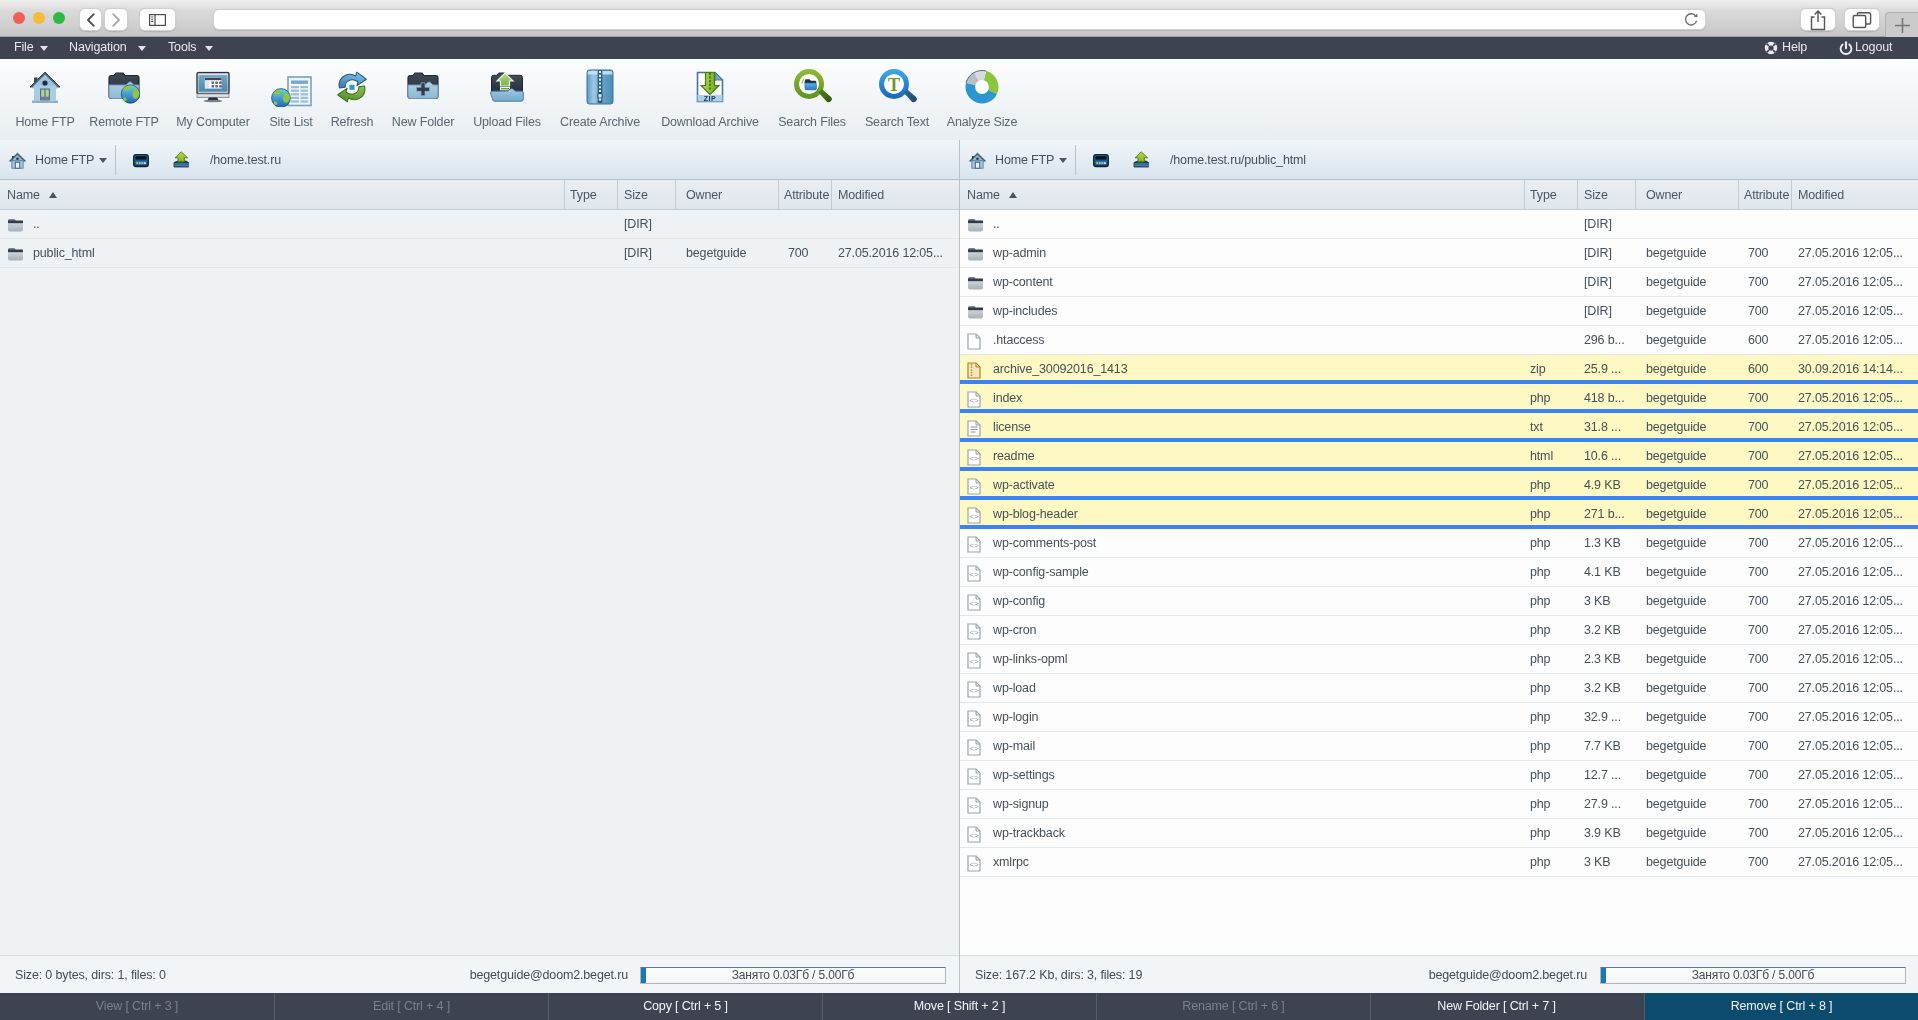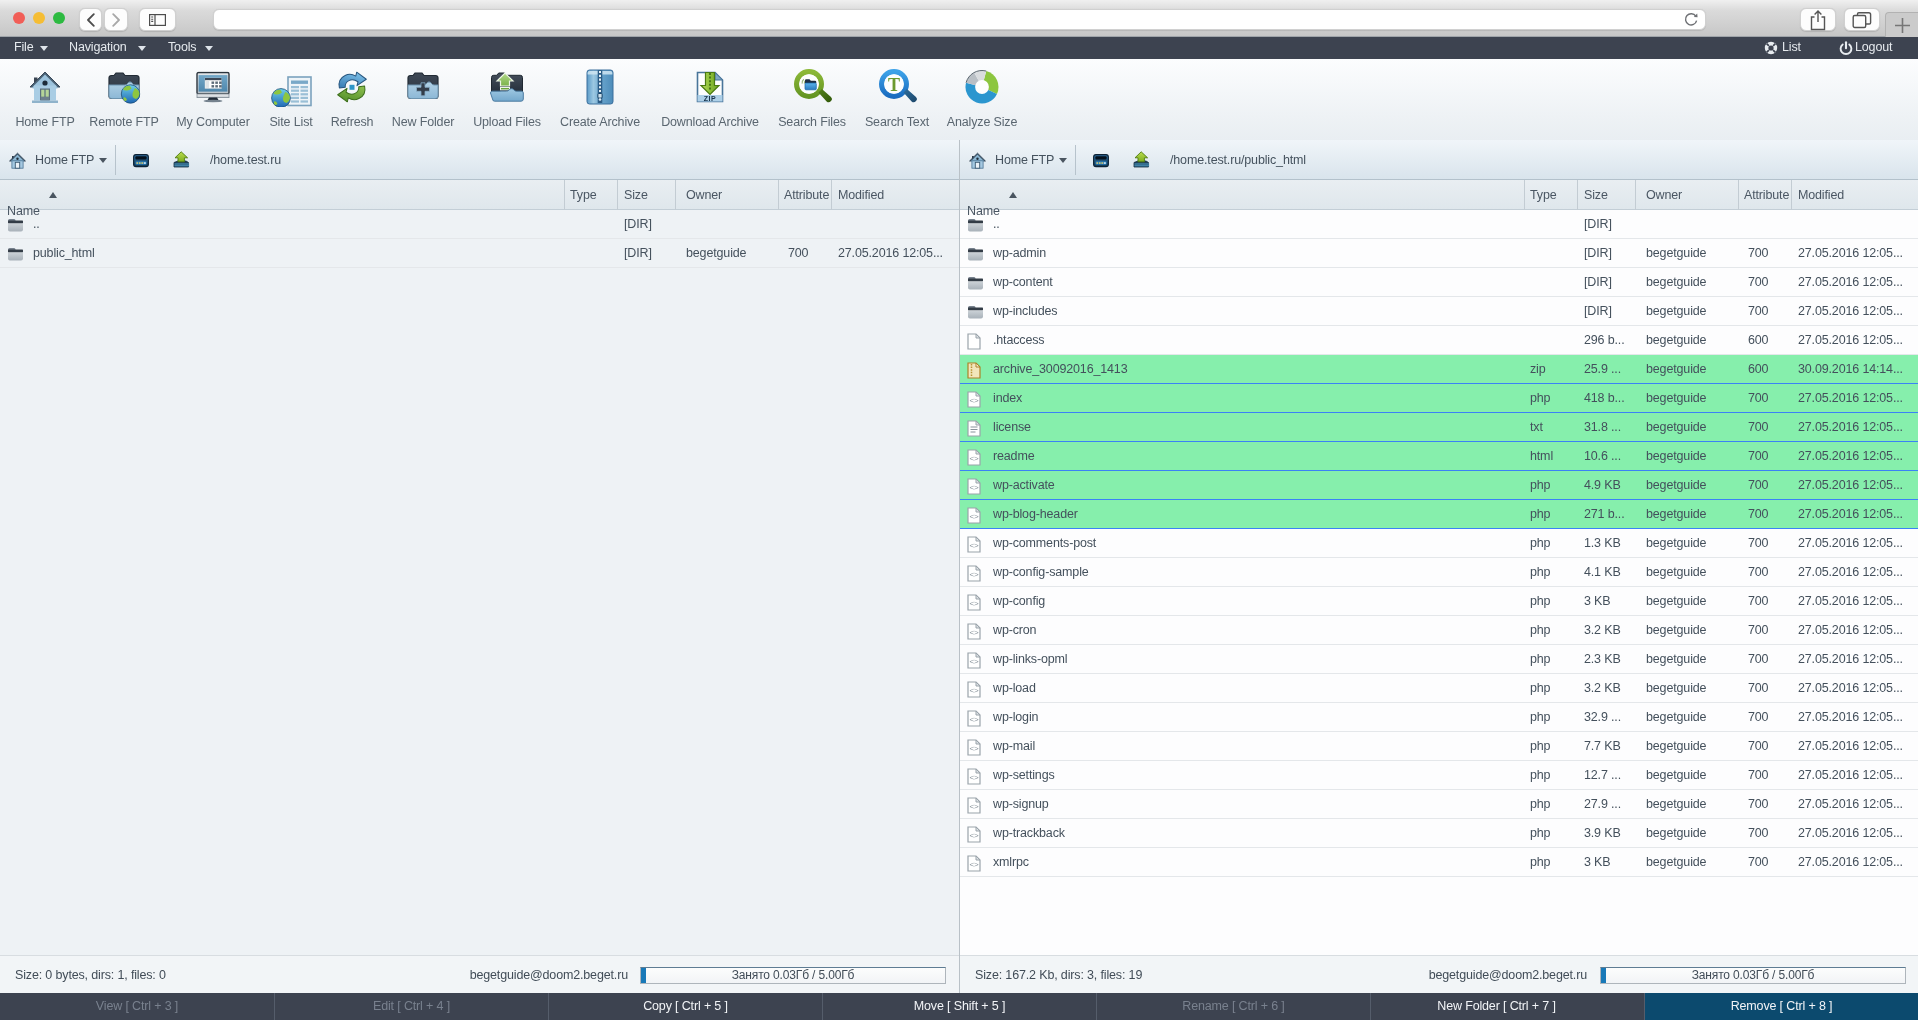--- a/index.html
+++ b/index.html
@@ -40,29 +40,29 @@
 .ph-house { position:absolute; left:9px; top:12px; width:17px; }
 .ph-title { position:absolute; left:35px; top:13px; font-size:12.5px; color:#45525e; }
 .ph-caret { position:absolute; left:99px; top:18px; width:0; height:0; border-left:4px solid transparent; border-right:4px solid transparent; border-top:5px solid #4a5560; }
 .ph-sep { position:absolute; left:115px; top:5px; width:1px; height:30px; background:#b7c3cc; }
 .ph-drive { position:absolute; left:133px; top:13px; }
 .ph-upld { position:absolute; left:172px; top:11px; }
 .ph-path { position:absolute; left:210px; top:13px; font-size:12.5px; color:#45525e; }
 
 .thdr { position:absolute; left:0; top:40px; width:100%; height:30px;
   background:linear-gradient(#e9eef2,#dfe7ec); border-bottom:1px solid #c3ced6; font-size:12.5px; color:#4a5663; }
-.th-name { position:absolute; left:7px; top:24px;text-align:center; }
+.th-name { position:absolute; left:7px; top:8px;text-align:center; }
 .th-sortarrow { position:absolute; left:49px; top:12px; width:0; height:0; border-left:4.5px solid transparent; border-right:4.5px solid transparent; border-bottom:6px solid #4a5560; }
 .thl { position:absolute; top:8px; }
 .thattr { width:47px; overflow:hidden; white-space:nowrap; }
 .thsep { position:absolute; top:0px; width:1px; height:30px; background:#c3ccd3; }
 
 .row { position:absolute; left:0; width:100%; height:29px; font-size:12.5px; color:#44505c;
   border-bottom:1px solid #e4e7ea; white-space:nowrap; }
-.row.sel { background:#86efac; border-bottom:1px solid #3b82f6; }
+.row.sel { background:#fef9c3; border-bottom:4px solid #3b82f6; }
 .c-icon { position:absolute; left:7px; top:7px; }
 .c-name { position:absolute; top:7px; left:33px; }
 .c-type { position:absolute; top:7px; left:570px; }
 .c-size { position:absolute; top:7px; left:624px; }
 .c-owner { position:absolute; top:7px; left:686px; }
 .c-attr { position:absolute; top:7px; left:788px; }
 .c-mod { position:absolute; top:7px; left:838px; }
 
 
 .pstatus { position:absolute; left:0; top:815px; width:100%; height:38px; background:#f2f5f7; border-top:1px solid #d8dde1; font-size:12.5px; color:#414c57; }
@@ -137,21 +137,21 @@
           <circle cx="7" cy="7" r="6.2" fill="#e8ecf0"></circle>
           <circle cx="7" cy="7" r="2.6" fill="#3d4350"></circle>
           <g stroke="#3d4350" stroke-width="1.7">
             <line x1="2.6" y1="2.6" x2="4.9" y2="4.9"></line>
             <line x1="11.4" y1="2.6" x2="9.1" y2="4.9"></line>
             <line x1="2.6" y1="11.4" x2="4.9" y2="9.1"></line>
             <line x1="11.4" y1="11.4" x2="9.1" y2="9.1"></line>
           </g>
           <circle cx="7" cy="7" r="2.1" fill="#3d4350"></circle>
         </svg></span>
-    <span class="mi" style="left:1782px">List</span>
+    <span class="mi" style="left:1782px">Help</span>
     <span class="mico" style="left:1839px"><svg width="14" height="15" viewBox="0 0 14 15" style="">
           <path d="M7 1.2 v6" stroke="#e8ecf0" stroke-width="2.1" stroke-linecap="round"></path>
           <path d="M3.7 3.4 a5.4 5.4 0 1 0 6.6 0" fill="none" stroke="#e8ecf0" stroke-width="1.9" stroke-linecap="round"></path>
         </svg></span>
     <span class="mi" style="left:1855px">Logout</span>
   </div>
   <div id="toolbar">
 <div class="tbi" style="left:45px">
         <div class="tbicon"><svg width="32" height="33" viewBox="0 0 32 33" style="">
 <rect x="5" y="7" width="3.5" height="8" fill="#3a4552"></rect>
@@ -883,17 +883,17 @@
   <span class="st-size">Size: 167.2 Kb, dirs: 3, files: 19</span>
   <span class="st-mail">begetguide@doom2.beget.ru</span>
   <div class="st-quota"><div class="st-fill"></div><span>Занято 0.03Гб / 5.00Гб</span></div>
 </div>
     </div>
   </div>
   <div id="bottombar">
 <div class="bb dim" style="left:0px;width:274px">View [ Ctrl + 3 ]</div>
 <div class="bb dim" style="left:274px;width:274px">Edit [ Ctrl + 4 ]</div>
 <div class="bb " style="left:548px;width:274px">Copy [ Ctrl + 5 ]</div>
-<div class="bb " style="left:822px;width:274px">Move [ Shift + 5 ]</div>
+<div class="bb " style="left:822px;width:274px">Move [ Shift + 2 ]</div>
 <div class="bb dim" style="left:1096px;width:274px">Rename [ Ctrl + 6 ]</div>
 <div class="bb " style="left:1370px;width:252px">New Folder [ Ctrl + 7 ]</div>
 <div class="bb dark" style="left:1644px;width:274px">Remove [ Ctrl + 8 ]</div>
   </div>
 </div>
 </body></html>

